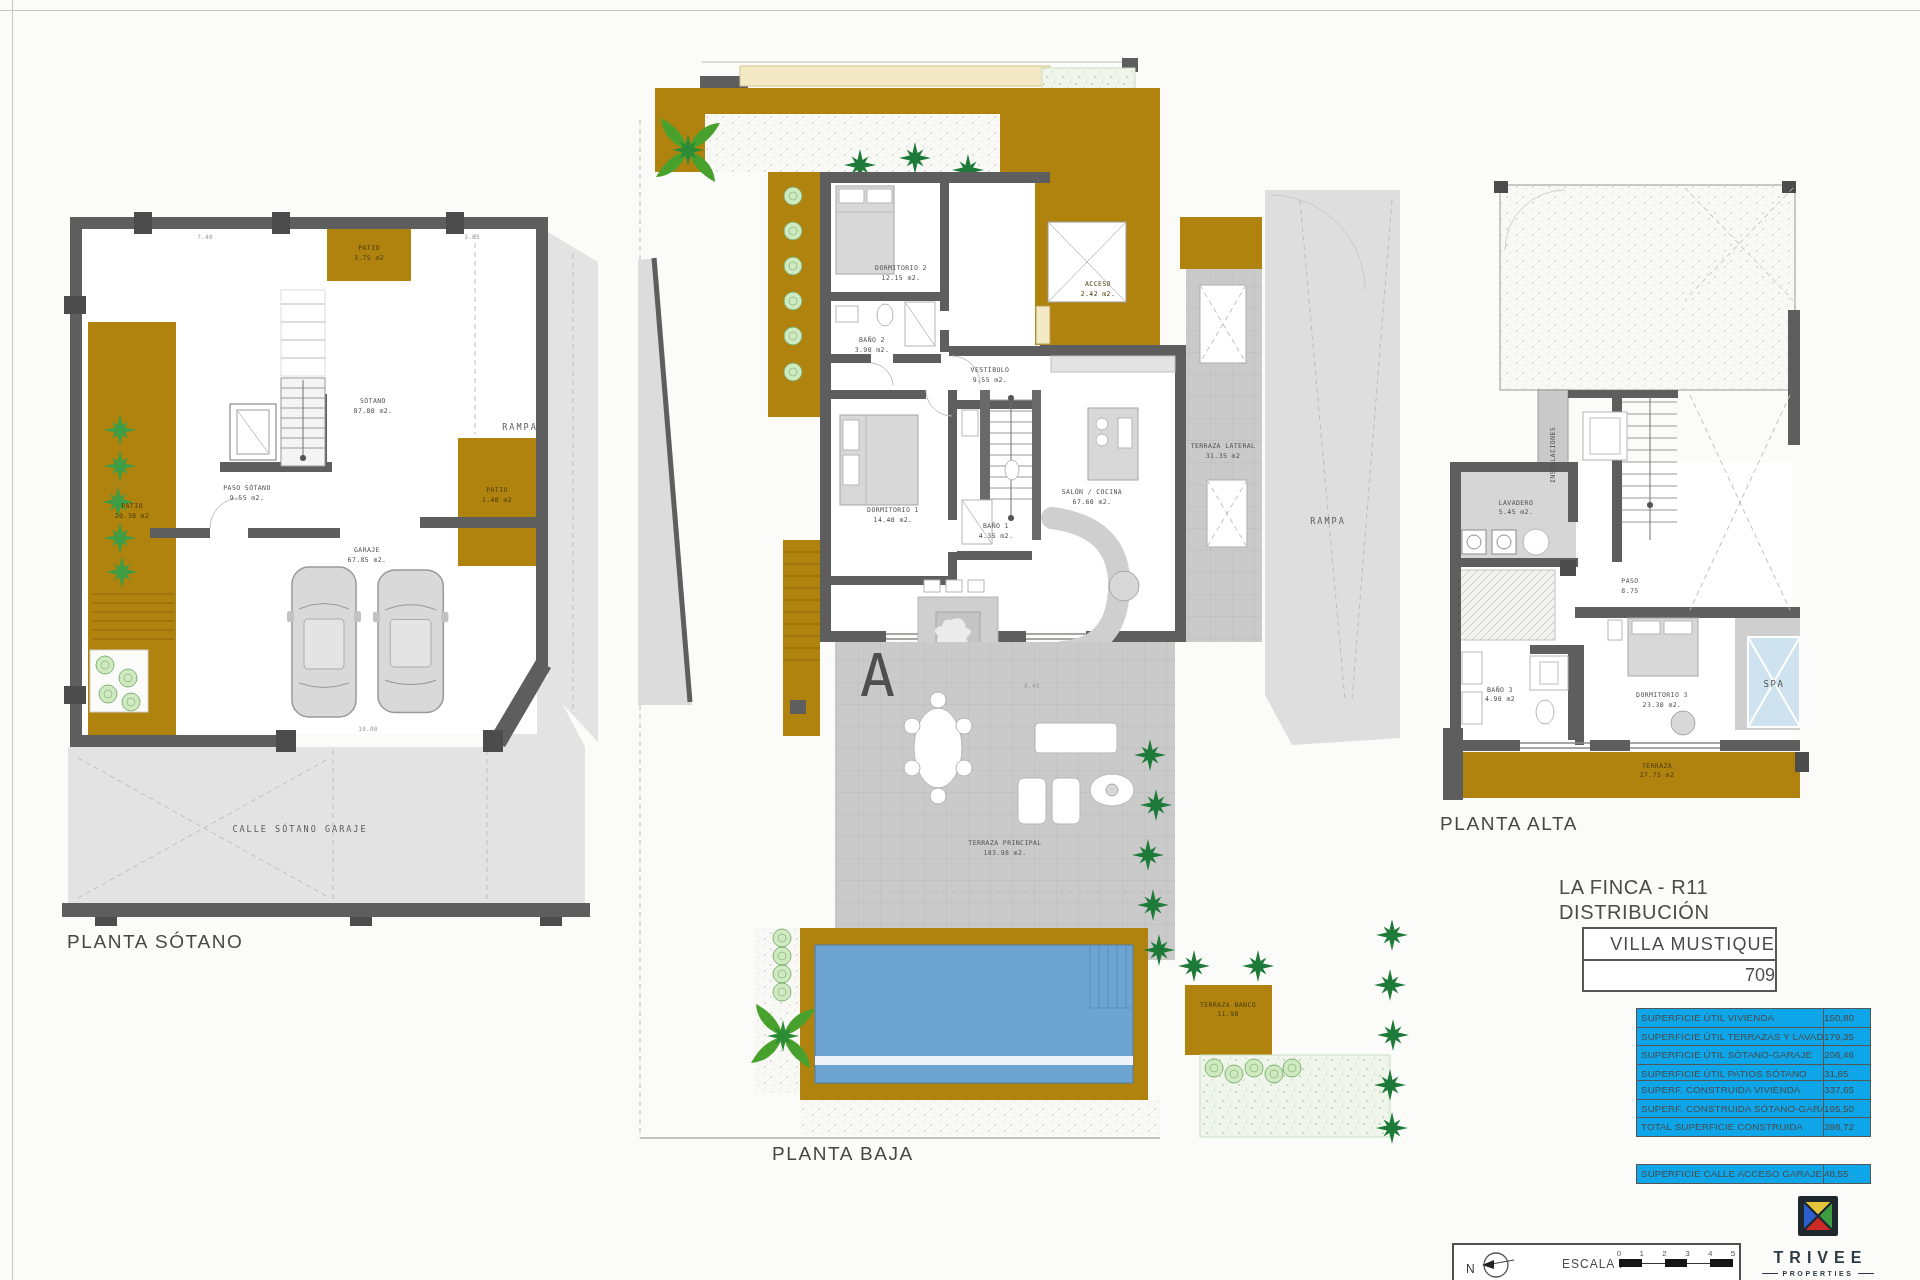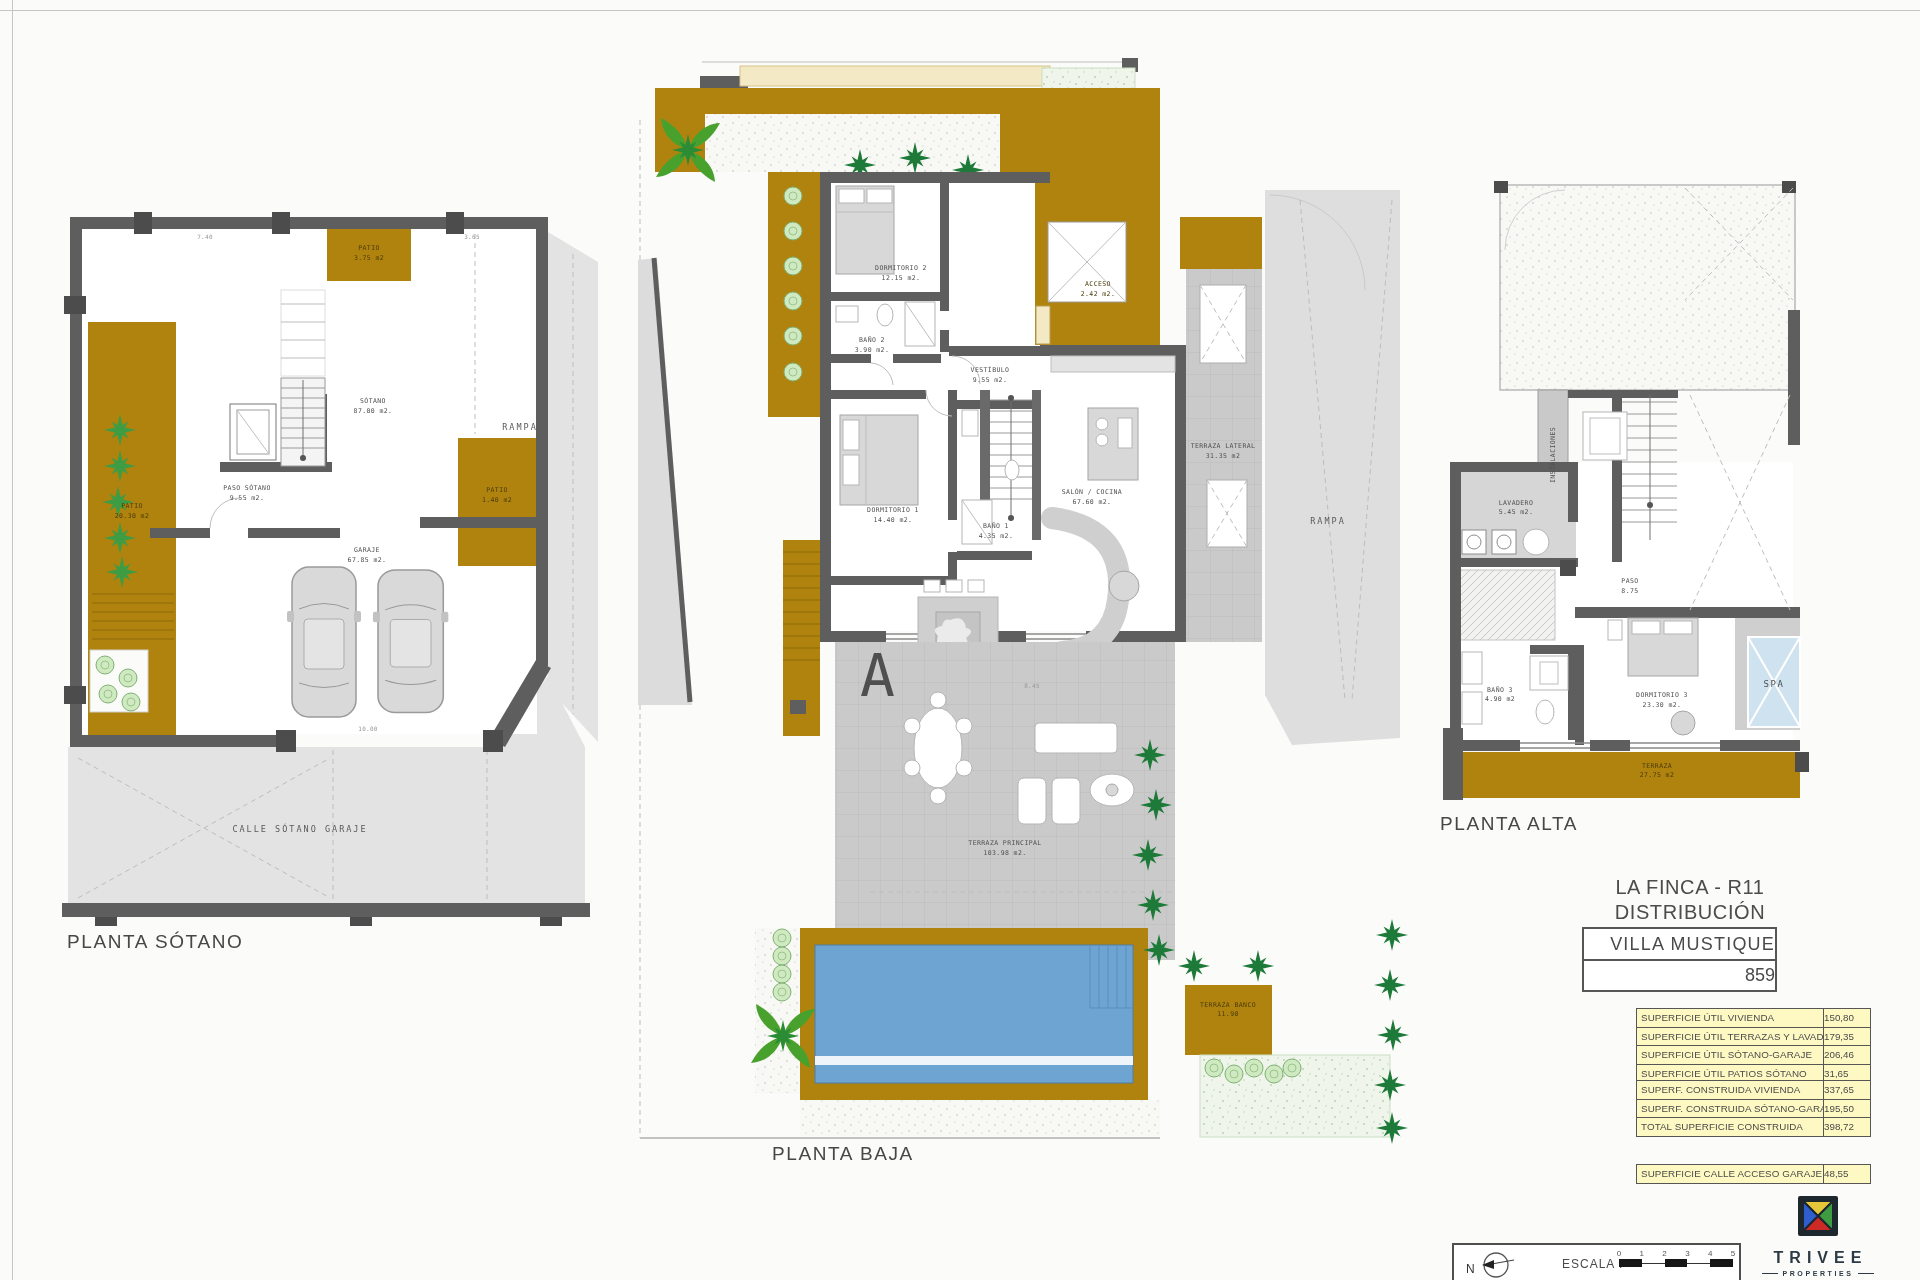--- a/index.html
+++ b/index.html
@@ -17,25 +17,25 @@
   .ochre{fill:#b0830f}
   .lgray{fill:#e3e3e3}
   .whitef{fill:#ffffff}
   .thinl{stroke:#bdbdbd;fill:none;stroke-width:1}
   .dashl{stroke:#bdbdbd;stroke-dasharray:5 4;fill:none;stroke-width:1}
   .furn{fill:#d8d8d8;stroke:#a6a6a6;stroke-width:1}
   .wfurn{fill:#ffffff;stroke:#b5b5b5;stroke-width:1}
   .tread{stroke:#9a9a9a;stroke-width:1}
   .otread{stroke:#8d6a0b;stroke-width:1}
   
-  .bigtitle{left:1559px;width:262px;text-align:center;font-size:20px;letter-spacing:.6px;color:#4c4c4c}
+  .bigtitle{left:1559px;width:262px;font-size:20px;letter-spacing:.6px;color:#4c4c4c}
   .vbox{left:1582px;top:927px;width:191px;border:2px solid #565656;background:#fff;text-align:right}
   .vrow1{height:30px;line-height:30px;font-size:18px;letter-spacing:1.2px;border-bottom:2px solid #565656}
   .vrow2{height:29px;line-height:29px;font-size:18px}
-  .tbl{position:absolute;left:1636px;width:233px;border:1px solid #565656;background:#fef9c3}
+  .tbl{position:absolute;left:1636px;width:233px;border:1px solid #565656;background:#0ea5e9}
   .trow{display:flex;border-top:1px solid #565656;height:17.5px;align-items:stretch}
   .trow:first-child{border-top:none}
   .tlab{flex:1;padding-left:4px;font-size:9.8px;letter-spacing:.1px;line-height:17.5px;white-space:nowrap;overflow:hidden}
   .tval{width:46px;border-left:1px solid #565656;font-size:9.8px;line-height:17.5px}
   
   .scalebox{left:1452px;top:1243px;width:285px;height:40px;border:2px solid #4f4f4f;background:#fff}
   .nletter{position:absolute;left:12px;top:17px;font-size:12px;color:#333}
   .escala{position:absolute;left:108px;top:12px;font-size:12px;letter-spacing:1px;color:#4a4a4a}
   .ruler{position:absolute;left:165px;top:4px;width:114px}
   .rticks{position:relative;height:10px;font-size:8px;color:#555}
@@ -611,21 +611,21 @@
   <text x="1774" y="687" font-size="9" letter-spacing="1.5" text-anchor="middle" fill="#5b87a0">SPA</text>
   <text class="rmo" x="1657" y="768" font-size="5.8">TERRAZA</text>
   <text class="rmo" x="1657" y="777" font-size="5.8">27.75 m2</text>
   <text class="plancap" x="1440" y="830">PLANTA ALTA</text>
 </svg>
 
 <div class="abs bigtitle" style="top:876px">LA FINCA - R11</div>
 <div class="abs bigtitle" style="top:901px">DISTRIBUCIÓN</div>
 <div class="abs vbox">
   <div class="vrow1">VILLA  MUSTIQUE</div>
-  <div class="vrow2">859</div>
+  <div class="vrow2">709</div>
 </div>
 
 <div class="tbl" style="top:1008px">
   <div class="trow">
       <div class="tlab">SUPERFICIE ÚTIL VIVIENDA</div>
       <div class="tval">150,80</div>
     </div>
   <div class="trow">
       <div class="tlab">SUPERFICIE ÚTIL TERRAZAS Y LAVADERO</div>
       <div class="tval">179,35</div>

